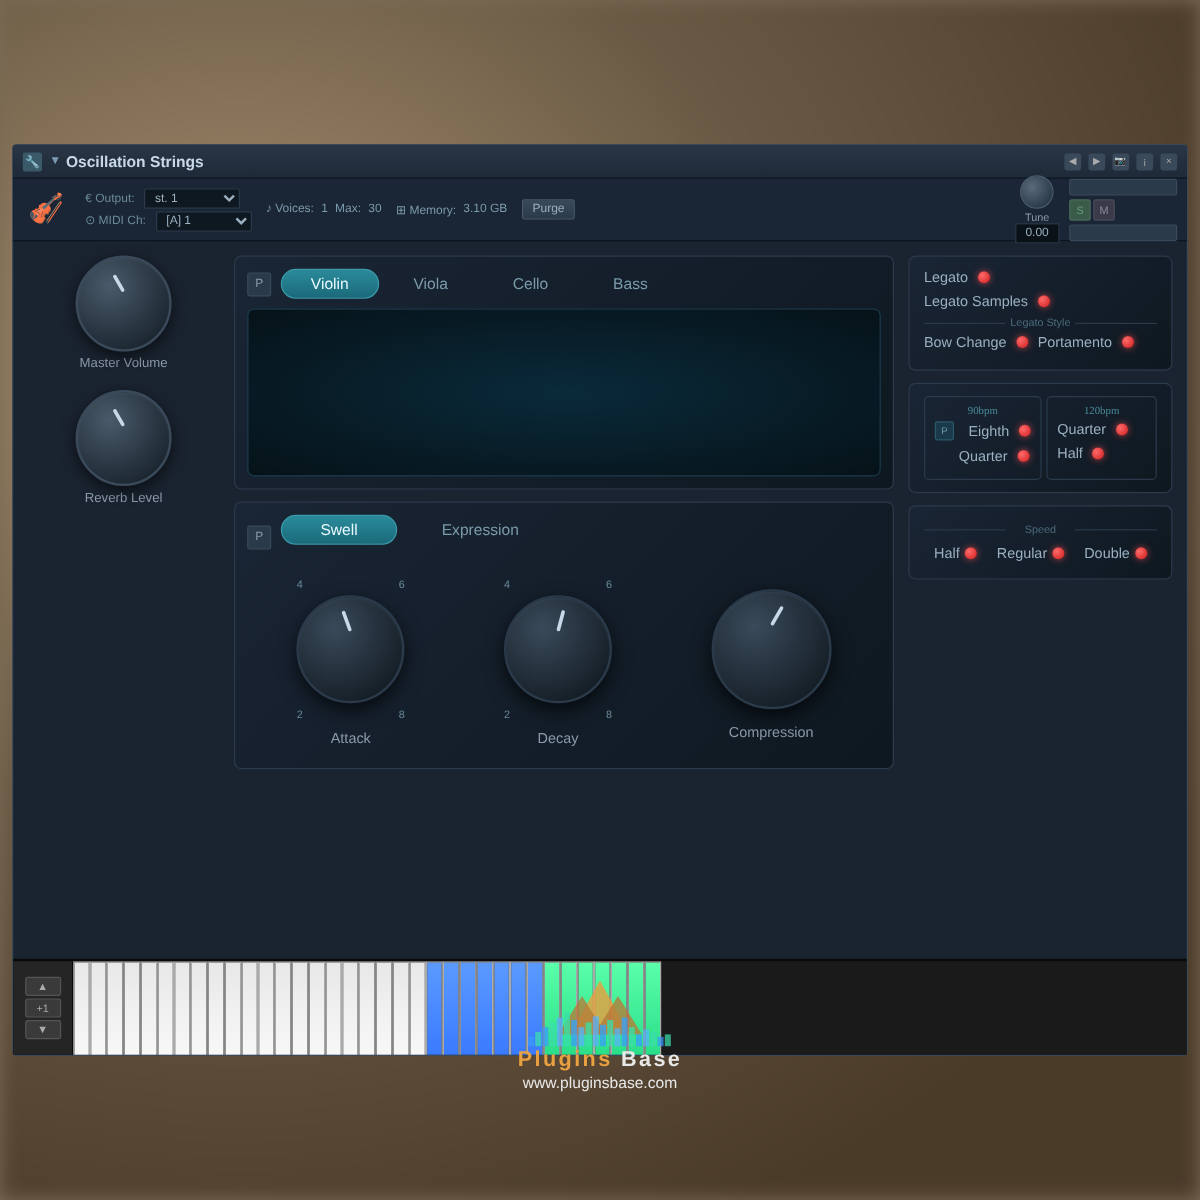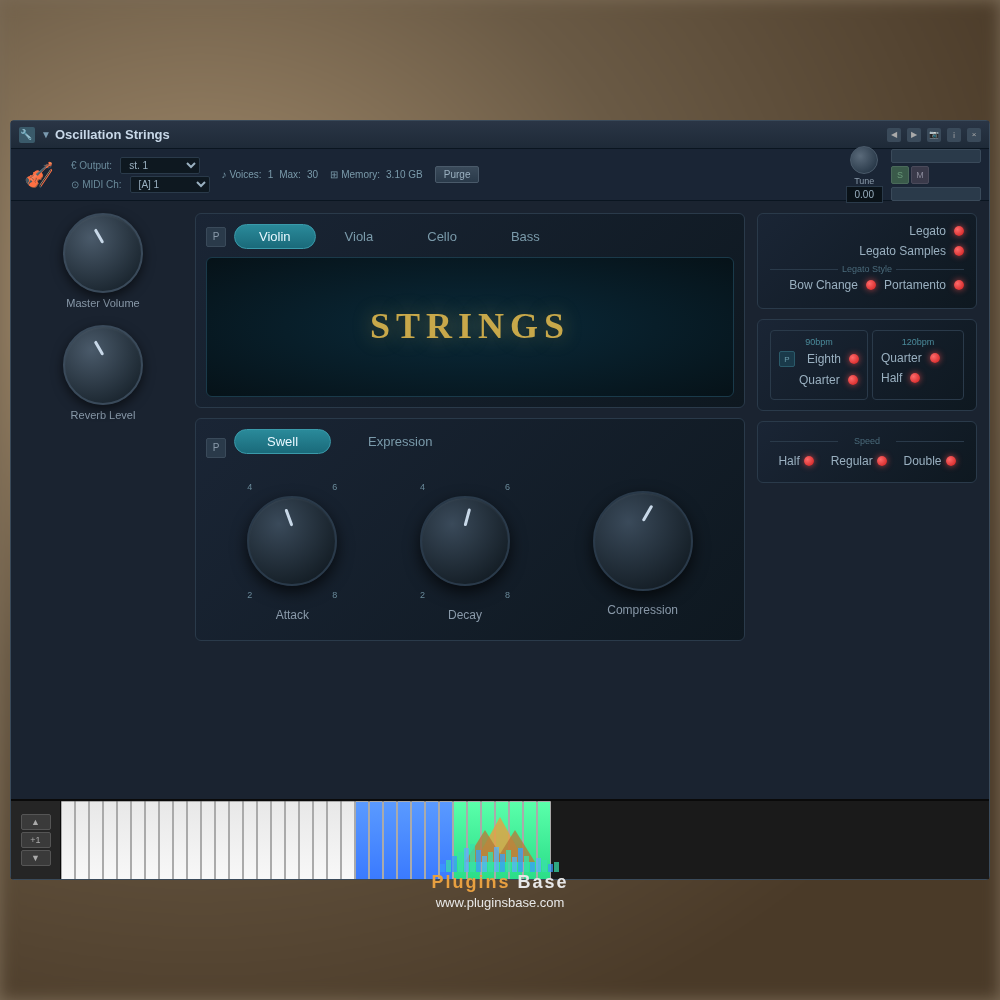--- a/index.html
+++ b/index.html
@@ -459,21 +459,20 @@
     .right-section {
       background: linear-gradient(135deg, #1a2535 0%, #0e1820 100%);
       border: 1px solid #2a3a4a;
       border-radius: 6px;
       padding: 10px 12px;
     }
 
     .option-row {
       display: flex;
       align-items: center;
-      justify-content: flex-end;
       gap: 8px;
       margin-bottom: 6px;
       font-size: 12px;
       color: #9ab0c0;
     }
 
     .led {
       width: 10px;
       height: 10px;
       border-radius: 50%;
@@ -511,20 +510,21 @@
       border: 1px solid #2a3a4a;
       border-radius: 4px;
       padding: 6px 8px;
     }
 
     .bpm-label {
       font-size: 9px;
       color: #4a8a9a;
       text-align: center;
       margin-bottom: 4px;
+      font-family: Liberation Serif, serif;
     }
 
     .p-btn-small {
       background: #1a3a4a;
       border: 1px solid #2a5a6a;
       color: #6a9aaa;
       width: 16px;
       height: 16px;
       font-size: 8px;
       border-radius: 2px;
@@ -734,21 +734,20 @@
           <div class="instrument-tabs">
             <div class="inst-tab active">Violin</div>
             <div class="inst-tab">Viola</div>
             <div class="inst-tab">Cello</div>
             <div class="inst-tab">Bass</div>
           </div>
         </div>
 
         <div class="title-display">
           <div class="title-display-inner">
-            <div class="plugin-title-main">STRINGS</div>
           </div>
         </div>
       </div>
 
       <div class="swell-section">
         <div class="section-header">
           <div class="p-btn">P</div>
           <div class="swell-tabs">
             <div class="swell-tab active">Swell</div>
             <div class="swell-tab">Expression</div>

